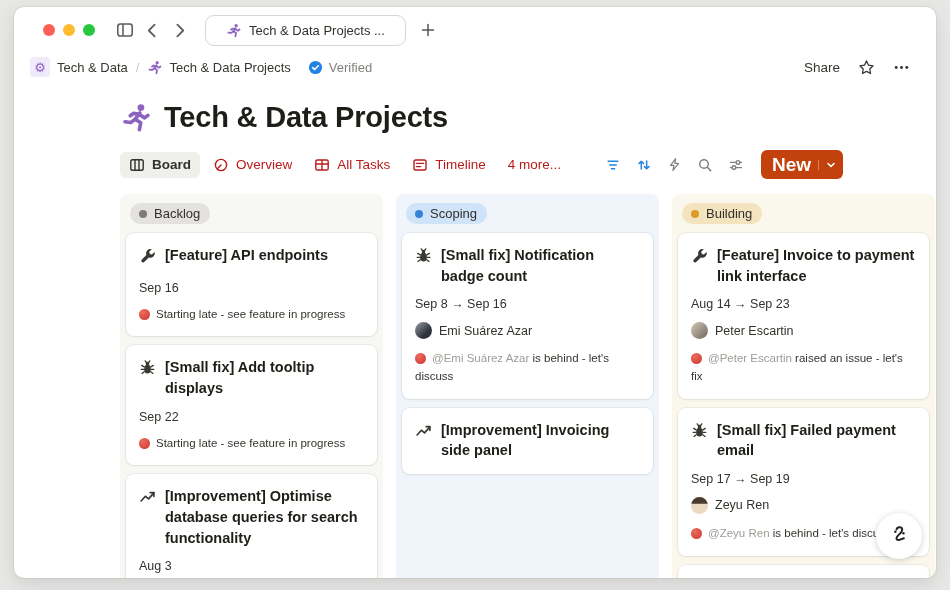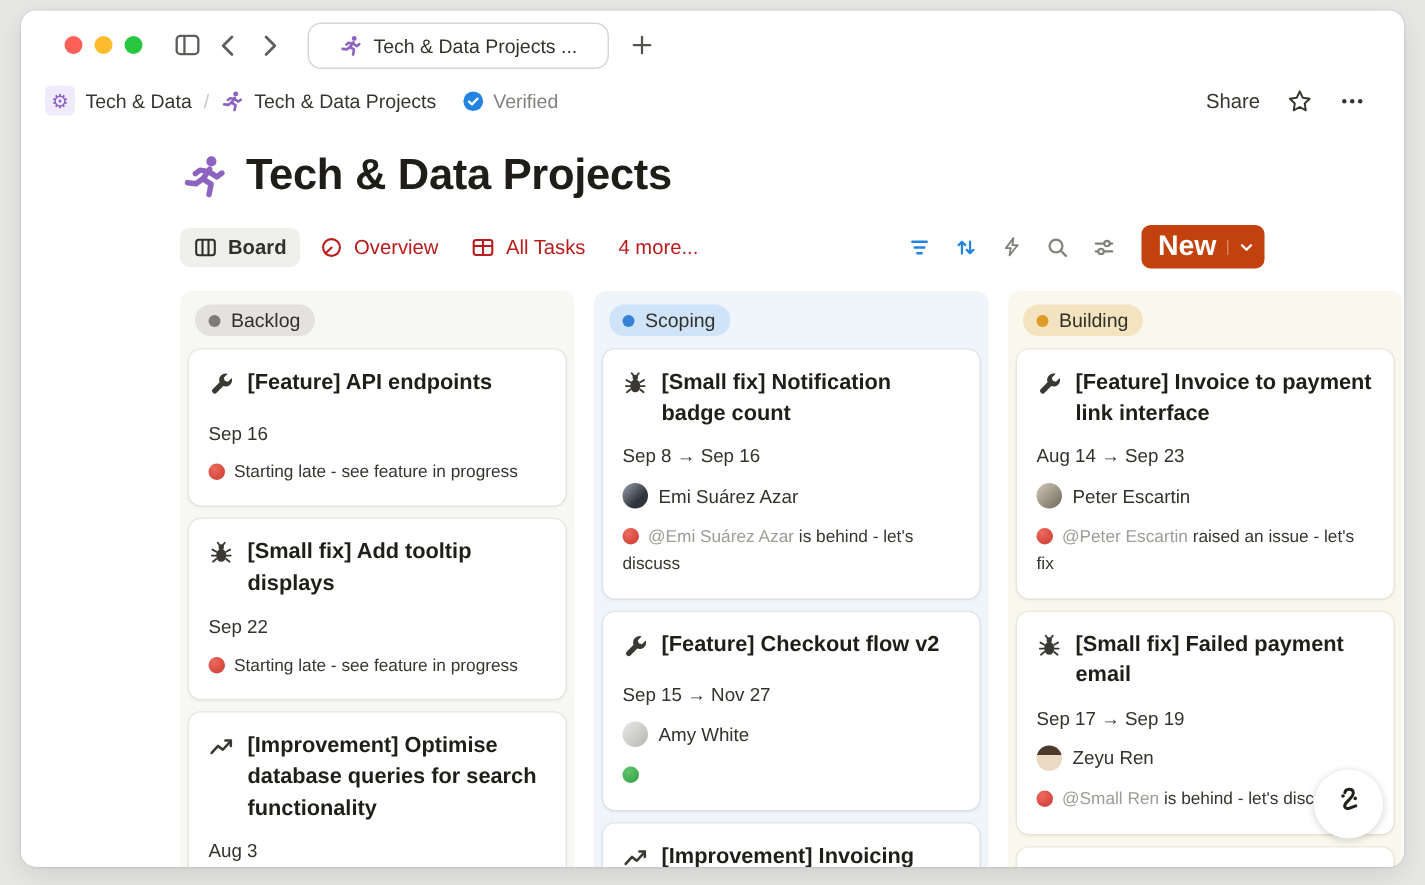--- a/index.html
+++ b/index.html
@@ -200,20 +200,29 @@
             <span style="display: inline-flex;">
               <svg width="16" height="16" viewBox="0 0 16 16" fill="none" stroke="currentColor" stroke-width="1.4">
                 <rect x="1.8" y="3" width="12.4" height="10" rx="1.6"></rect>
                 <line x1="1.8" y1="7" x2="14.2" y2="7"></line>
                 <line x1="8" y1="3" x2="8" y2="13"></line>
               </svg>
             </span>
             <span>All Tasks</span>
           </div>
           <div class="view-tab">
+            <span style="display: inline-flex;">
+              <svg width="16" height="16" viewBox="0 0 16 16" fill="none" stroke="currentColor" stroke-width="1.4" stroke-linecap="round">
+                <rect x="2" y="3" width="12" height="10" rx="1.8"></rect>
+                <path d="M4.5 6.4 H11.5 M4.5 9.6 H8.8"></path>
+              </svg>
+            </span>
+            <span>Timeline</span>
+          </div>
+          <div class="view-tab">
             <span>4 more...</span>
           </div>
         </div>
       <div class="actions">
         <span class="act-ic blue">
           <svg width="16" height="16" viewBox="0 0 16 16" fill="none" stroke="currentColor" stroke-width="1.6" stroke-linecap="round">
               <path d="M3.2 4.2 H12.8 M4.8 8 H11.2 M6.5 11.8 H9.5"></path>
             </svg>
         </span>
         <span class="act-ic blue">
@@ -312,34 +321,20 @@
               </div>
               <div class="card-row">Sep 8 → Sep 16</div>
               <div class="card-row">
                 <span class="avatar" style="background: linear-gradient(135deg, rgb(154, 162, 173) 0%, rgb(46, 51, 60) 65%);"></span>
                 <span>Emi Suárez Azar</span>
               </div>
               <div class="status"><span class="sdot red"></span><span class="mention">@Emi Suárez Azar</span> <span>is behind - let's discuss</span></div>
             </div>
             <div class="card">
               <div class="card-title">
-                <span class="t-ic"><svg width="17" height="17" viewBox="0 0 16 16" fill="currentColor">
-                    <path d="M14.6 4.7a4.1 4.1 0 0 1-5.3 5.1l-4.2 4.2a1.66 1.66 0 0 1-2.35-2.35l4.2-4.2A4.1 4.1 0 0 1 12.06 2.1L9.6 4.56l.6 1.94 1.94.6 2.46-2.4Z"></path>
-                  </svg></span>
-                <span>[Feature] Checkout flow v2</span>
-              </div>
-              <div class="card-row">Sep 15 → Nov 27</div>
-              <div class="card-row">
-                <span class="avatar" style="background: linear-gradient(135deg, rgb(233, 233, 231), rgb(181, 181, 177));"></span>
-                <span>Amy White</span>
-              </div>
-              <div class="status"><span class="sdot green"></span></div>
-            </div>
-            <div class="card">
-              <div class="card-title">
                 <span class="t-ic"><svg width="17" height="17" viewBox="0 0 16 16" fill="none" stroke="currentColor" stroke-width="1.6" stroke-linecap="round" stroke-linejoin="round">
                     <path d="M2 12.2 L6 7.8 L9 10.2 L14 4.6"></path>
                     <path d="M10.6 4.4 H14 V7.8"></path>
                   </svg></span>
                 <span>[Improvement] Invoicing side panel</span>
               </div>
             </div>
           </div>
         </div>
         <div class="column" style="background: rgb(250, 247, 236);">
@@ -371,21 +366,21 @@
                     <circle cx="8" cy="4.4" r="1.7" fill="currentColor"></circle>
                     <ellipse cx="8" cy="9.6" rx="3.15" ry="4.1" fill="currentColor"></ellipse>
                   </svg></span>
                 <span>[Small fix] Failed payment email</span>
               </div>
               <div class="card-row">Sep 17 → Sep 19</div>
               <div class="card-row">
                 <span class="avatar" style="background: linear-gradient(rgb(74, 58, 46) 38%, rgb(234, 217, 195) 39%);"></span>
                 <span>Zeyu Ren</span>
               </div>
-              <div class="status"><span class="sdot red"></span><span class="mention">@Small Ren</span> <span>is behind - let's discuss</span></div>
+              <div class="status"><span class="sdot red"></span><span class="mention">@Zeyu Ren</span> <span>is behind - let's discuss</span></div>
             </div>
             <div class="card">
               <div class="card-title">
                 <span>[Feature] Advanced settings on partial invoices</span>
               </div>
             </div>
           </div>
         </div>
       </div>
   </div>

